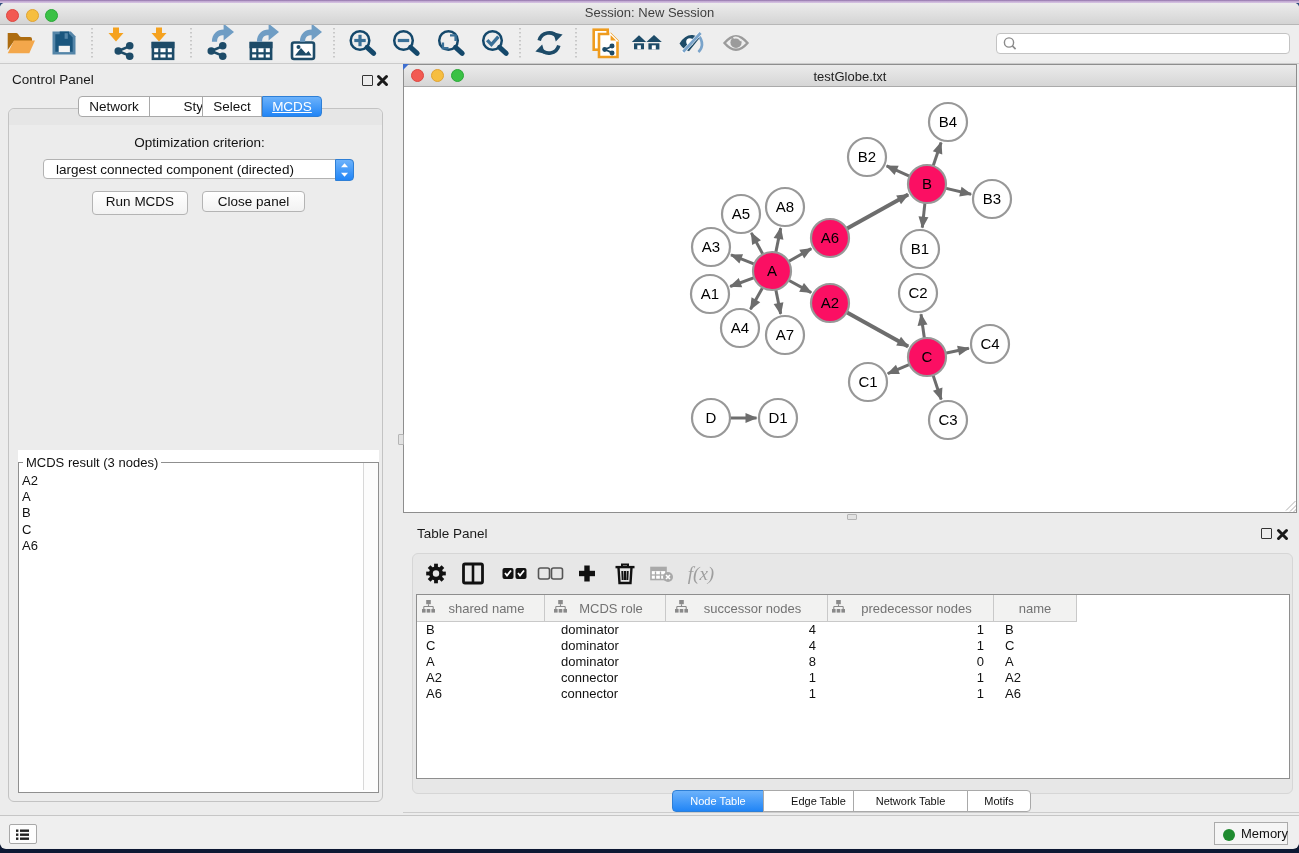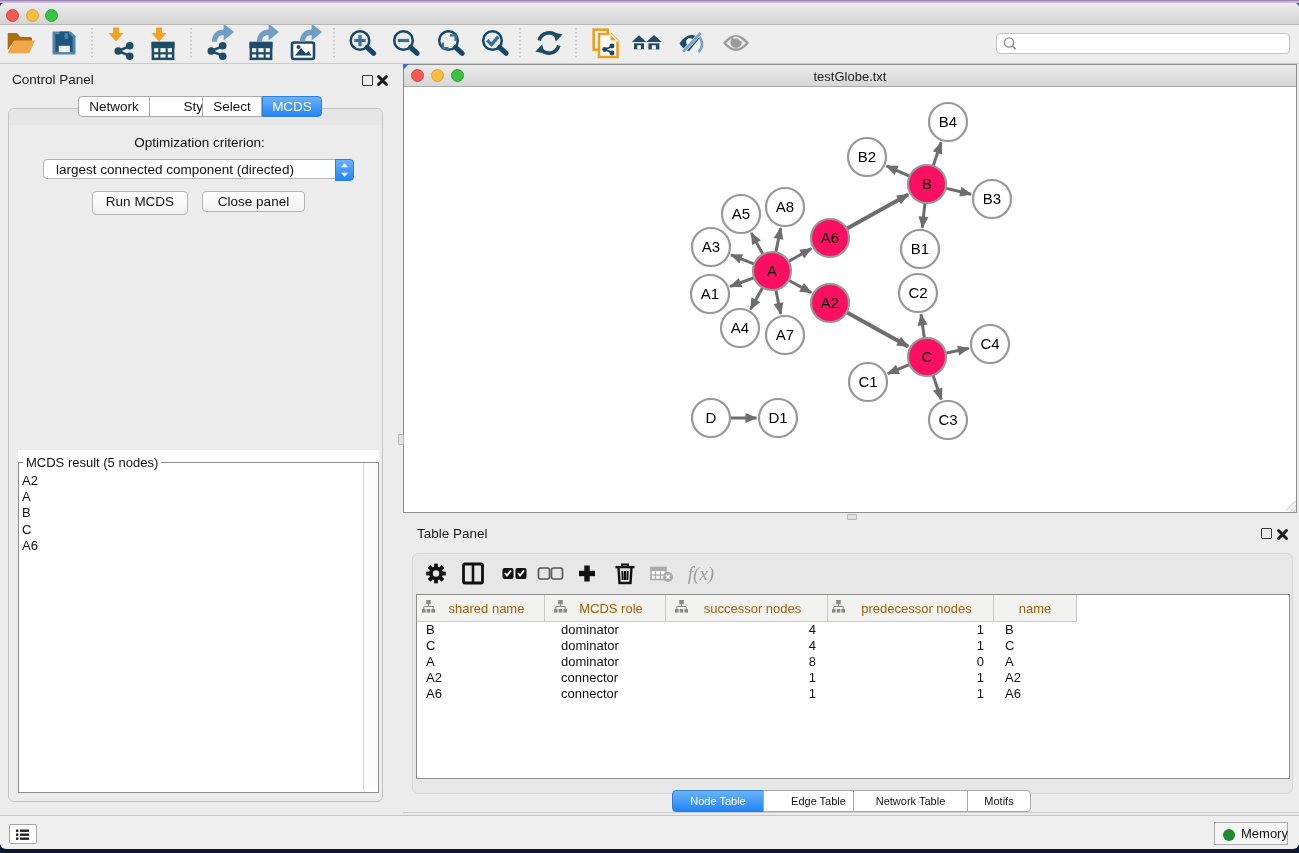--- a/index.html
+++ b/index.html
@@ -38,41 +38,42 @@
   #mcds-sb{left:345px;top:13px;width:14px;height:327px;background:#fcfcfc;border-left:1px solid #d8d8d8;}
   
   #net-win{left:403px;top:64px;width:894px;height:449px;background:#fff;border:1px solid #8e8e8e;box-sizing:border-box;}
   #net-titlebar{left:0;top:0;width:892px;height:21px;background:linear-gradient(180deg,#ebebeb,#d6d6d6);border-bottom:1px solid #aaaaaa;}
   #net-title{left:0;top:4px;width:892px;text-align:center;font-size:13px;color:#222;}
   
   #tp-title{left:417px;top:526px;font-size:13.5px;color:#1a1a1a;}
   #tp-toolbar{left:412px;top:553px;width:881px;height:241px;background:#e7e7e7;border:1px solid #d6d6d6;box-sizing:border-box;border-radius:6px;}
   #tp-table{left:416px;top:594px;width:874px;height:185px;background:#fff;border:1px solid #8e8e8e;box-sizing:border-box;}
   .th{position:absolute;top:0;height:27px;box-sizing:border-box;background:#f2f2f1;border-right:1px solid #c9c9c9;border-bottom:1px solid #c9c9c9;box-sizing:border-box;}
-  .th .lbl{position:absolute;top:6px;left:12px;right:0;text-align:center;font-size:13px;color:#a16207;}
+  .th .lbl{position:absolute;top:6px;left:12px;right:0;text-align:center;font-size:13px;color:#737373;}
   .trow{position:absolute;font-size:13px;color:#111;height:16px;line-height:16px;}
   .cell{position:absolute;top:0;}
   #bt-tabs{left:0;top:790px;width:1299px;height:22px;font-size:11px;z-index:2;}
   #tp-bottomline{left:403px;top:812px;width:896px;height:0;border-top:1px solid #cccccc;}
   
   #statusline{left:0;top:815px;width:1299px;height:0;border-top:1px solid #c6c6c6;}
   #statusbar{left:0;top:816px;width:1299px;height:32px;background:#efefef;border-radius:0 0 6px 6px;}
   #mem-btn{left:1214px;top:822px;width:74px;height:23px;box-sizing:border-box;background:#f5f5f5;border:1px solid #ababab;font-size:13px;color:#111;}
   #list-btn{left:9px;top:824px;width:26px;height:18px;background:#fdfdfd;border:1px solid #a8a8a8;border-radius:2px;}
 </style>
 </head>
 <body>
 <div id="app">
   <div id="desktop-top" class="abs"></div>
   <div id="win" class="abs">
     <div id="winbg" class="abs"></div>
     <div id="titlebar" class="abs">
       <div class="abs tl r" style="left:6px;"></div>
       <div class="abs tl y" style="left:26px;"></div>
       <div class="abs tl g" style="left:45px;"></div>
+      <div id="title-text" class="abs">Session: New Session</div>
     </div>
     <div class="abs" style="left:0;top:63px;width:1299px;height:0;border-top:1px solid #cbcbcb;"></div>
     <div id="toolbar" class="abs">
     <svg width="1299" height="37">
       <defs>
         <g id="share">
               <g stroke="#1d4b68" stroke-width="3">
                 <line x1="-7" y1="0" x2="7" y2="-6"></line>
                 <line x1="-7" y1="0" x2="7" y2="6"></line>
               </g>
@@ -235,39 +236,39 @@
 
     <div id="cp-title" class="abs">Control Panel</div>
     <div class="abs float-ic" style="left:362px;top:75px;"></div>
     <div class="abs" style="left:376px;top:73px;"><svg width="13" height="13">
           <path d="M2.5,2.5 L10.5,10.5 M10.5,2.5 L2.5,10.5" stroke="#1a1a1a" stroke-width="3" stroke-linecap="round"></path>
         </svg></div>
     <div class="abs tabs" style="left:78px;top:96px;">
       <div class="tab" style="left:0;width:70px;border-radius:4px 0 0 4px;">Network</div>
       <div class="tab" style="left:71px;width:51px;padding-left:23px;">Style</div>
       <div class="tab" style="left:124px;width:58px;">Select</div>
-      <div class="tab sel" style="left:184px;width:58px;border-radius:0 4px 4px 0;">MCDS</div>
+      <div class="tab sel" style="left:184px;width:58px;border-radius:0 4px 4px 0;text-decoration:underline;">MCDS</div>
     </div>
     <div id="cp-box" class="abs">
         <div class="abs" style="left:0;top:0;width:373px;height:16px;background:#e6e6e6;border-radius:6px 6px 0 0;"></div>
       </div>
     <div id="opt-label" class="abs">Optimization criterion:</div>
     <div id="dropdown" class="abs">
       <div id="dd-text" class="abs">largest connected component (directed)</div>
       <div id="dd-btn" class="abs"><svg width="17" height="20">
             <path d="M8.5,3.2 L12,7.2 H5 z" fill="#fff"></path>
             <path d="M8.5,16.8 L5,12.8 H12 z" fill="#fff"></path>
           </svg></div>
     </div>
     <div class="btn" style="left:92px;top:191px;width:96px;height:24px;line-height:20px;box-sizing:border-box;">Run MCDS</div>
     <div class="btn" style="left:202px;top:191px;width:103px;height:21px;line-height:20px;box-sizing:border-box;">Close panel</div>
     <div id="mcds-box" class="abs">
       <div id="mcds-border" class="abs"></div>
       <div id="mcds-sb" class="abs"></div>
-      <div id="mcds-legend" class="abs">MCDS result (5 nodes)</div>
+      <div id="mcds-legend" class="abs">MCDS result (3 nodes)</div>
       <div id="mcds-list" class="abs">A2<br>A<br>B<br>C<br>A6</div>
     </div>
 
     <div id="net-win" class="abs">
       <div id="net-titlebar" class="abs">
         <div class="abs tl r" style="left:7px;"></div>
         <div class="abs tl y" style="left:27px;"></div>
         <div class="abs tl g" style="left:47px;"></div>
         <div id="net-title" class="abs">testGlobe.txt</div>
       </div>

